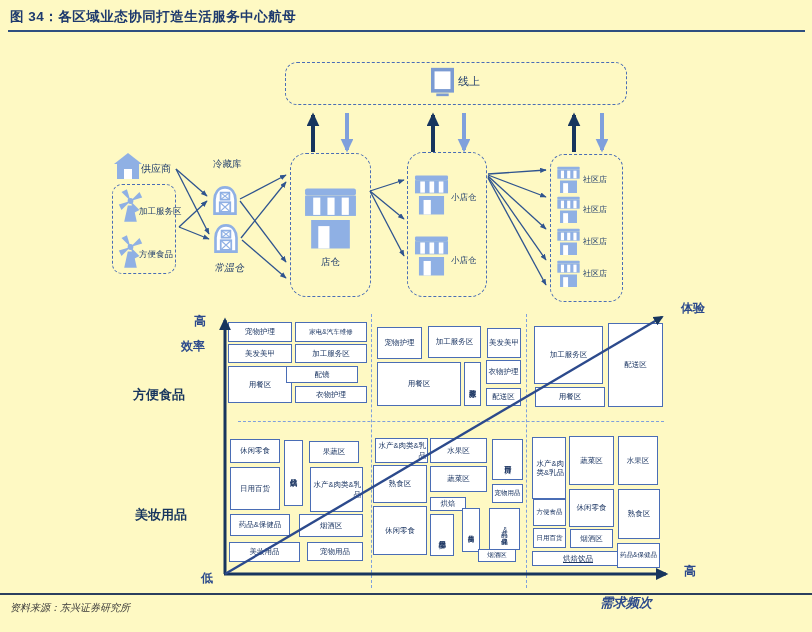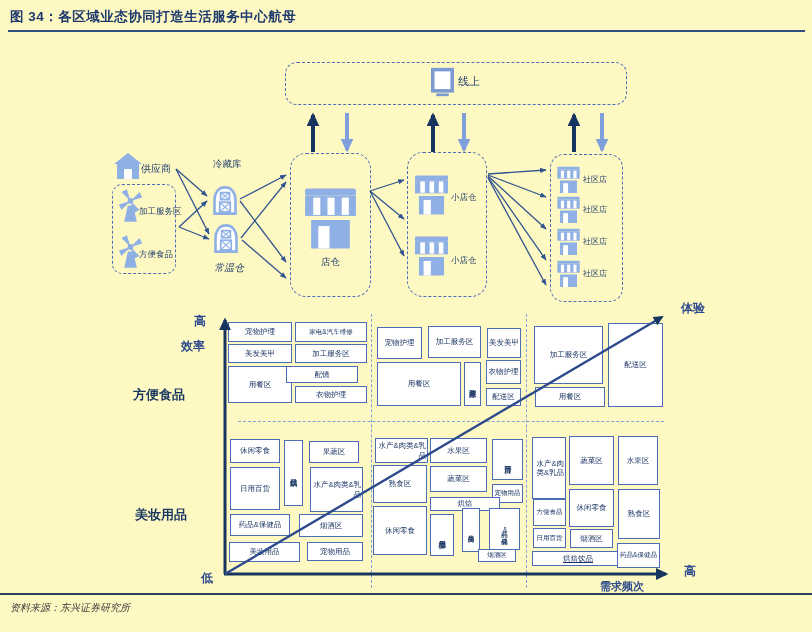--- a/index.html
+++ b/index.html
@@ -143,21 +143,21 @@
     </svg>
   <div class="abs flbl" style="left:583px;top:268px;font-size:8px;">社区店</div>
 
   <div class="abs dashv" style="left:371px;top:314px;height:274px;"></div>
   <div class="abs dashv" style="left:526px;top:314px;height:274px;"></div>
   <div class="abs dashh" style="left:238px;top:421px;width:426px;"></div>
 
   <div class="abs axlbl" style="left:194px;top:313px;font-size:12px;">高</div>
   <div class="abs axlbl" style="left:181px;top:338px;font-size:12px;">效率</div>
   <div class="abs axlbl" style="left:201px;top:570px;font-size:12px;">低</div>
-  <div class="abs axlbl" style="left:600px;top:579px;font-size:11px;">需求频次</div>
+  <div class="abs axlbl" style="left:600px;top:594px;font-size:13px;font-style:italic;">需求频次</div>
   <div class="abs axlbl" style="left:684px;top:563px;font-size:12px;">高</div>
   <div class="abs axlbl" style="left:681px;top:300px;font-size:12px;">体验</div>
   <div class="abs rowlbl" style="left:133px;top:386px;">方便食品</div>
   <div class="abs rowlbl" style="left:135px;top:506px;">美妆用品</div>
 
   <div class="abs box" style="left:228px;top:322px;width:64px;height:20px;">宠物护理</div>
   <div class="abs box s" style="left:295px;top:322px;width:72px;height:20px;">家电&amp;汽车维修</div>
   <div class="abs box" style="left:228px;top:344px;width:64px;height:19px;">美发美甲</div>
   <div class="abs box" style="left:295px;top:344px;width:72px;height:19px;">加工服务区</div>
   <div class="abs box" style="left:228px;top:366px;width:64px;height:37px;">用餐区</div>
@@ -181,21 +181,21 @@
   <div class="abs box v" style="left:464px;top:362px;width:17px;height:44px;">家政服务</div>
   <div class="abs box" style="left:486px;top:360px;width:35px;height:24px;">衣物护理</div>
   <div class="abs box" style="left:486px;top:388px;width:35px;height:18px;">配送区</div>
 
   <div class="abs box" style="left:375px;top:438px;width:53px;height:25px;">水产&amp;肉类&amp;乳品</div>
   <div class="abs box" style="left:430px;top:438px;width:57px;height:25px;">水果区</div>
   <div class="abs box v" style="left:492px;top:439px;width:31px;height:41px;">日用百货</div>
   <div class="abs box" style="left:373px;top:465px;width:54px;height:38px;">熟食区</div>
   <div class="abs box" style="left:430px;top:466px;width:57px;height:26px;">蔬菜区</div>
   <div class="abs box s" style="left:492px;top:484px;width:31px;height:19px;">宠物用品</div>
-  <div class="abs box" style="left:430px;top:497px;width:70px;height:14px;">烘焙</div>
+  <div class="abs box" style="left:430px;top:497px;width:36px;height:14px;">烘焙</div>
   <div class="abs box v s" style="left:489px;top:508px;width:31px;height:42px;">药品&amp;保健品</div>
   <div class="abs box" style="left:373px;top:506px;width:54px;height:49px;">休闲零食</div>
   <div class="abs box v" style="left:430px;top:514px;width:24px;height:42px;">母婴用品</div>
   <div class="abs box v s" style="left:462px;top:508px;width:18px;height:44px;">美妆用品</div>
   <div class="abs box s" style="left:478px;top:549px;width:38px;height:13px;">烟酒区</div>
 
   <div class="abs box" style="left:534px;top:326px;width:69px;height:58px;">加工服务区</div>
   <div class="abs box" style="left:608px;top:323px;width:55px;height:84px;">配送区</div>
   <div class="abs box" style="left:535px;top:387px;width:70px;height:20px;">用餐区</div>
 

